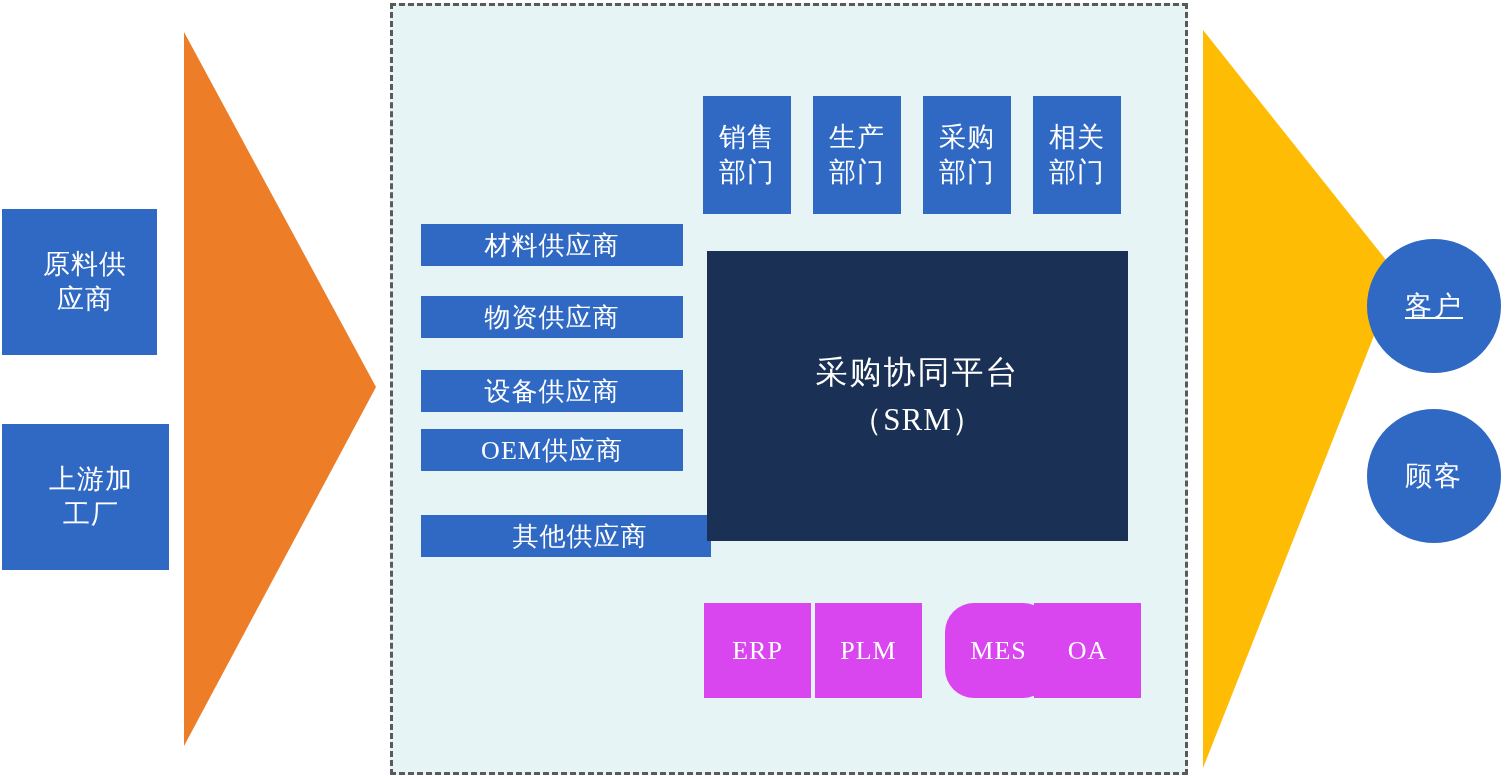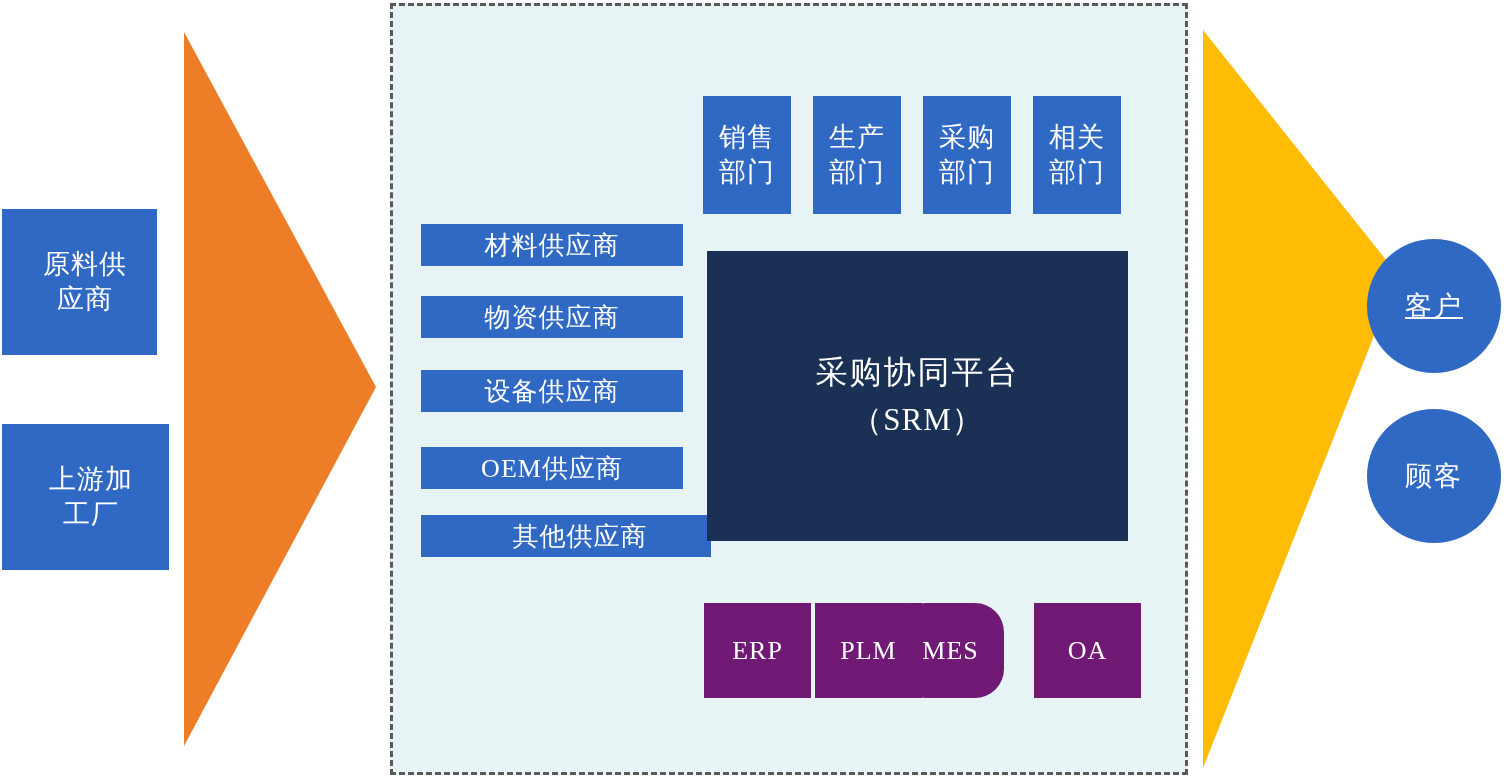--- a/index.html
+++ b/index.html
@@ -110,21 +110,21 @@
     font-size: 31px;
     letter-spacing: 1px;
   }
 
   
   .sys-box {
     position: absolute;
     top: 597px;
     width: 107px;
     height: 95px;
-    background: #701a75;
+    background: #d946ef;
     color: #ffffff;
     font-size: 26px;
     display: flex;
     align-items: center;
     justify-content: center;
     letter-spacing: 1px;
   }
 
   
   .out-circle {
@@ -164,21 +164,21 @@
 
     <div class="supplier-bar" style="top:290px;">
       <span>物资供应商</span>
     </div>
     <div class="supplier-bar" style="top:218px;">
       <span>材料供应商</span>
     </div>
     <div class="supplier-bar" style="top:364px;">
       <span>设备供应商</span>
     </div>
-    <div class="supplier-bar" style="top:441px;">
+    <div class="supplier-bar" style="top:423px;">
       <span>OEM供应商</span>
     </div>
     <div class="supplier-bar" style="top:509px;padding-left:28px;">
       <span>其他供应商</span>
     </div>
 
     <div class="dept-box" style="left:310px;">
       <span class="txt">销售
 部门</span>
     </div>
@@ -199,21 +199,21 @@
       <div class="title-main">采购协同平台</div>
       <div class="title-sub">（SRM）</div>
     </div>
 
     <div class="sys-box" style="left:311px;">
       <span>ERP</span>
     </div>
     <div class="sys-box" style="left:422px;">
       <span>PLM</span>
     </div>
-    <div class="sys-box" style="left:504px;border-radius:29px;">
+    <div class="sys-box" style="left:552px;border-radius:29px;">
       <span>MES</span>
     </div>
     <div class="sys-box" style="left:641px;">
       <span>OA</span>
     </div>
 
   </div>
 
   <svg class="arrow-svg" style="left:1198px; top:24px;" width="205" height="750" viewBox="0 0 205 750">
     <polygon points="5,6 200,251 5,744" fill="#FFBC05"></polygon>

